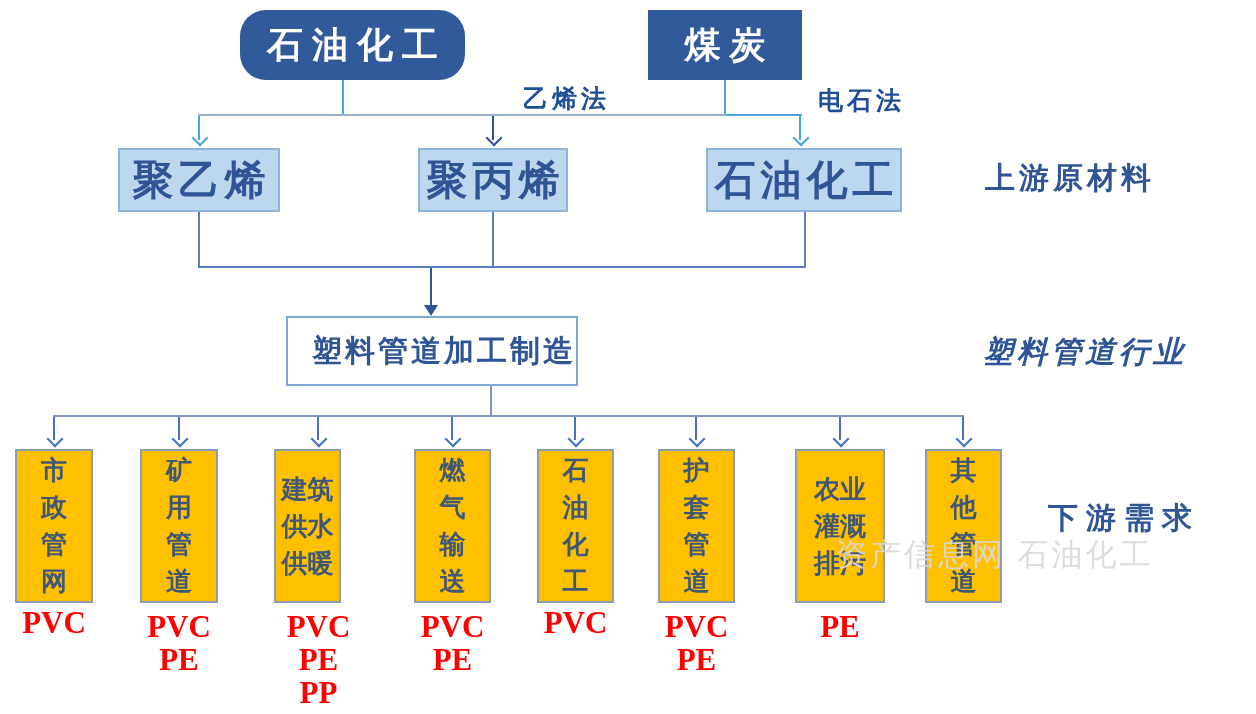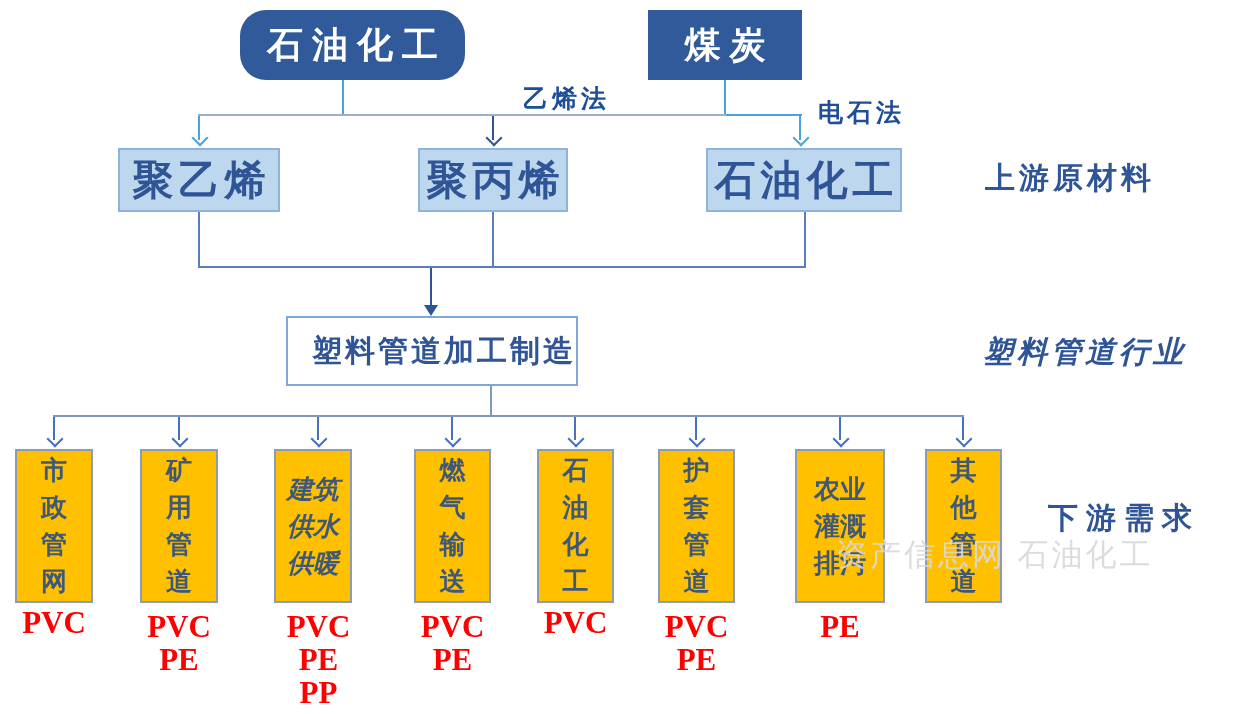--- a/index.html
+++ b/index.html
@@ -45,21 +45,21 @@
     font-family:"Liberation Sans","DejaVu Sans",sans-serif;z-index:6;
   }
 </style>
 </head>
 <body>
 
 <div class="abs dark-box" style="left:240px;top:10px;width:225px;height:70px;border-radius:26px;">石油化工</div>
 <div class="abs dark-box" style="left:648px;top:10px;width:154px;height:70px;">煤炭</div>
 
 <div class="abs route-label" style="left:523px;top:82px;">乙烯法</div>
-<div class="abs route-label" style="left:818px;top:96px;font-family:Liberation Serif, serif;">电石法</div>
+<div class="abs route-label" style="left:818px;top:84px;font-family:Liberation Serif, serif;">电石法</div>
 
 <div class="line" style="left:342px;top:80px;width:2px;height:36px;background:#4AA3DC;"></div>
 <div class="line" style="left:724px;top:80px;width:2px;height:36px;background:#4AA3DC;"></div>
 <div class="line" style="left:198px;top:114px;width:528px;height:2px;background:#9BB0C9;"></div>
 <div class="line" style="left:726px;top:114px;width:76px;height:2px;background:#4AA3DC;"></div>
 <div class="line" style="left:198px;top:116px;width:2px;height:24px;background:#4AA3DC;"></div>
 <div class="chev lb" style="left:194px;top:132px;"></div>
 <div class="line" style="left:492px;top:116px;width:2px;height:24px;background:#2F5597;"></div>
 <div class="chev nv" style="left:488px;top:132px;"></div>
 <div class="line" style="left:799px;top:116px;width:2px;height:24px;background:#4AA3DC;"></div>
@@ -103,21 +103,21 @@
 <div class="chev" style="left:958px;top:433px;"></div>
 
 <div class="abs orange-box" style="left:15px;top:449px;width:78px;height:154px;">市
 政
 管
 网</div>
 <div class="abs orange-box" style="left:140px;top:449px;width:78px;height:154px;">矿
 用
 管
 道</div>
-<div class="abs orange-box" style="left:274px;top:449px;width:78px;height:154px;font-style:italic;">建筑
+<div class="abs orange-box" style="left:274px;top:449px;width:67px;height:154px;">建筑
 供水
 供暖</div>
 <div class="abs orange-box" style="left:414px;top:449px;width:77px;height:154px;">燃
 气
 输
 送</div>
 <div class="abs orange-box" style="left:537px;top:449px;width:77px;height:154px;">石
 油
 化
 工</div>

